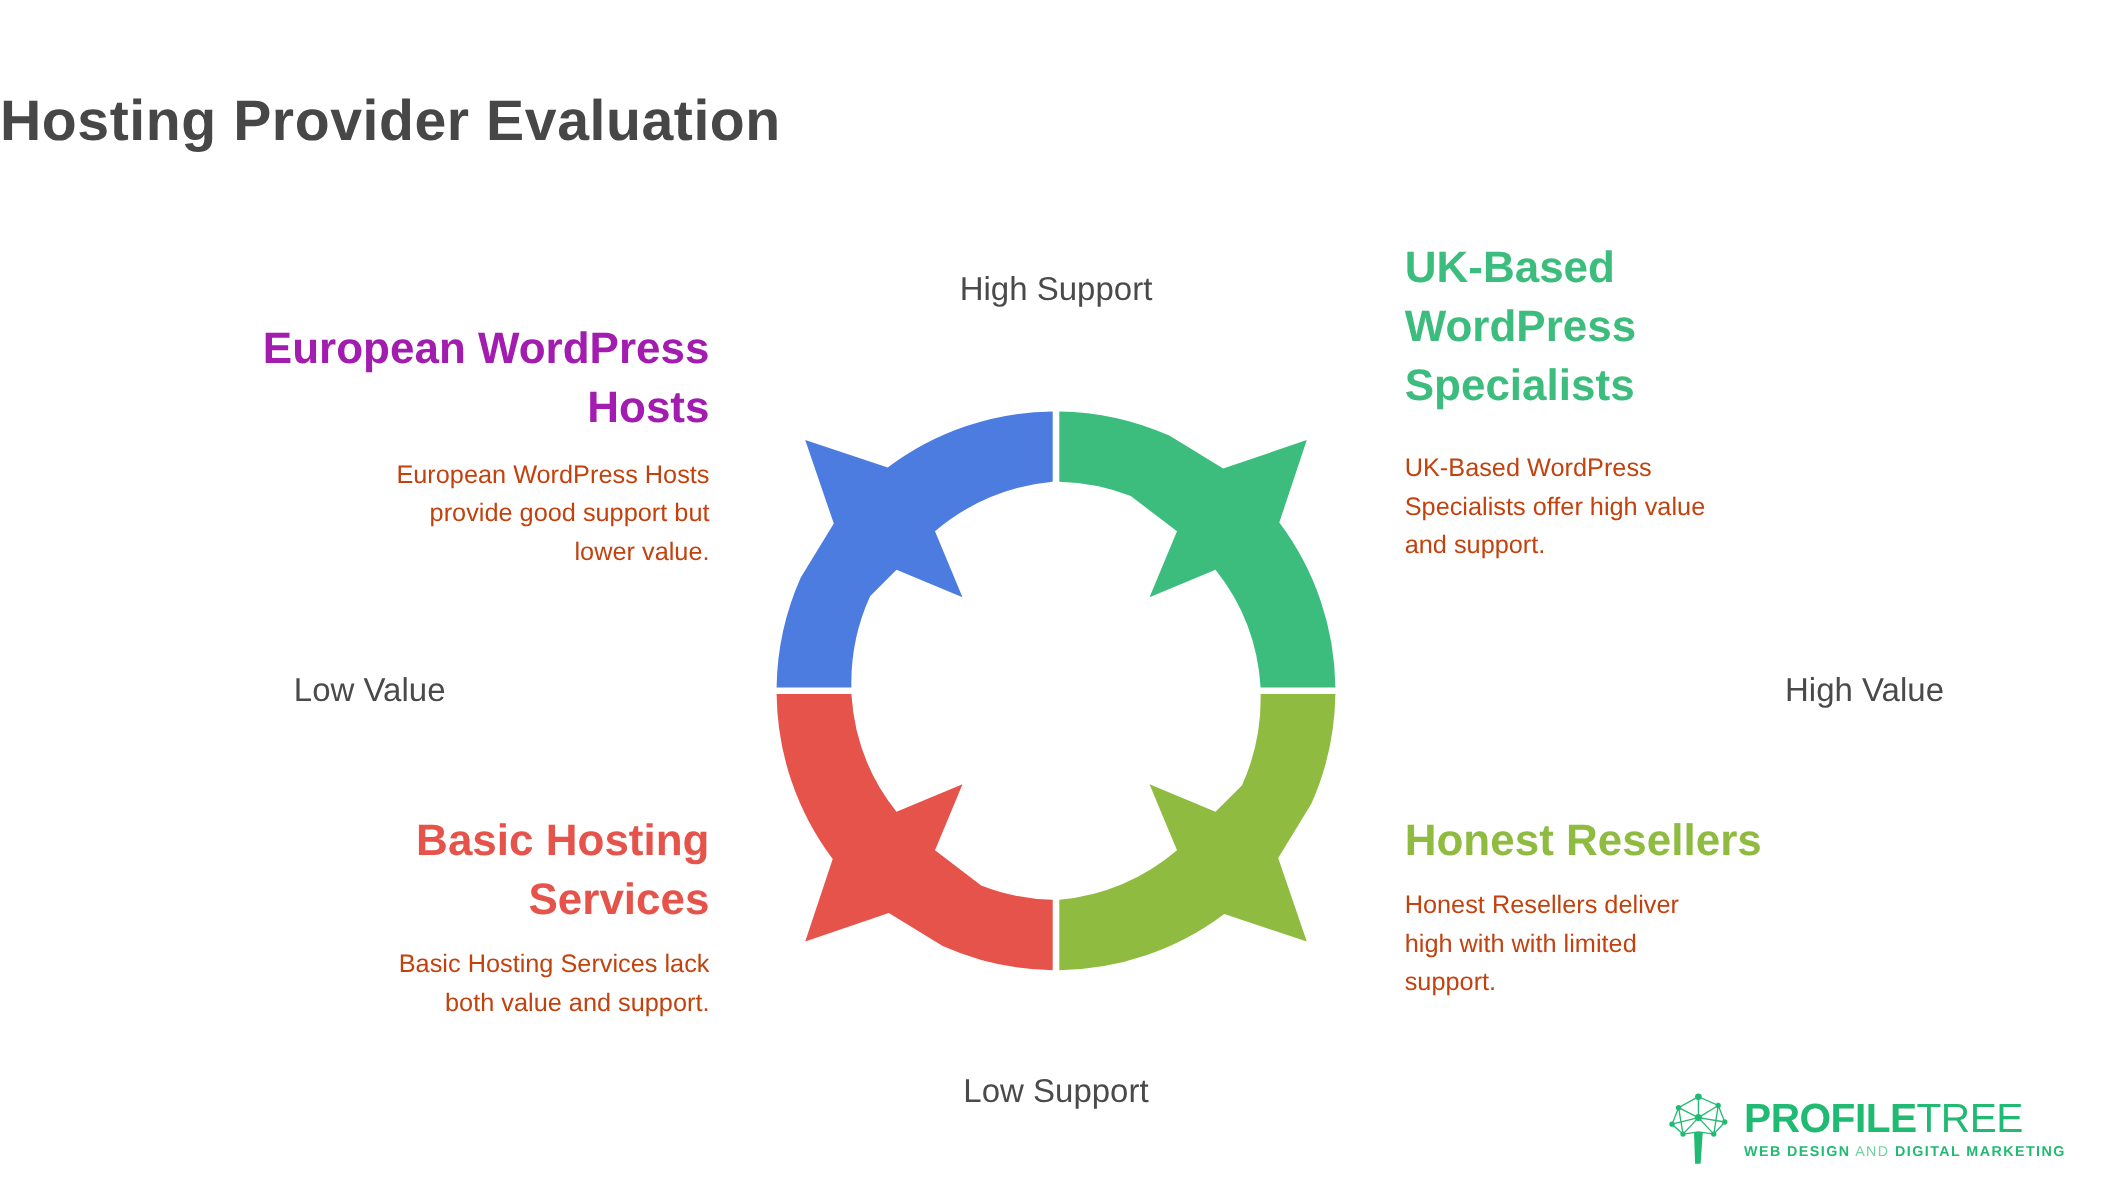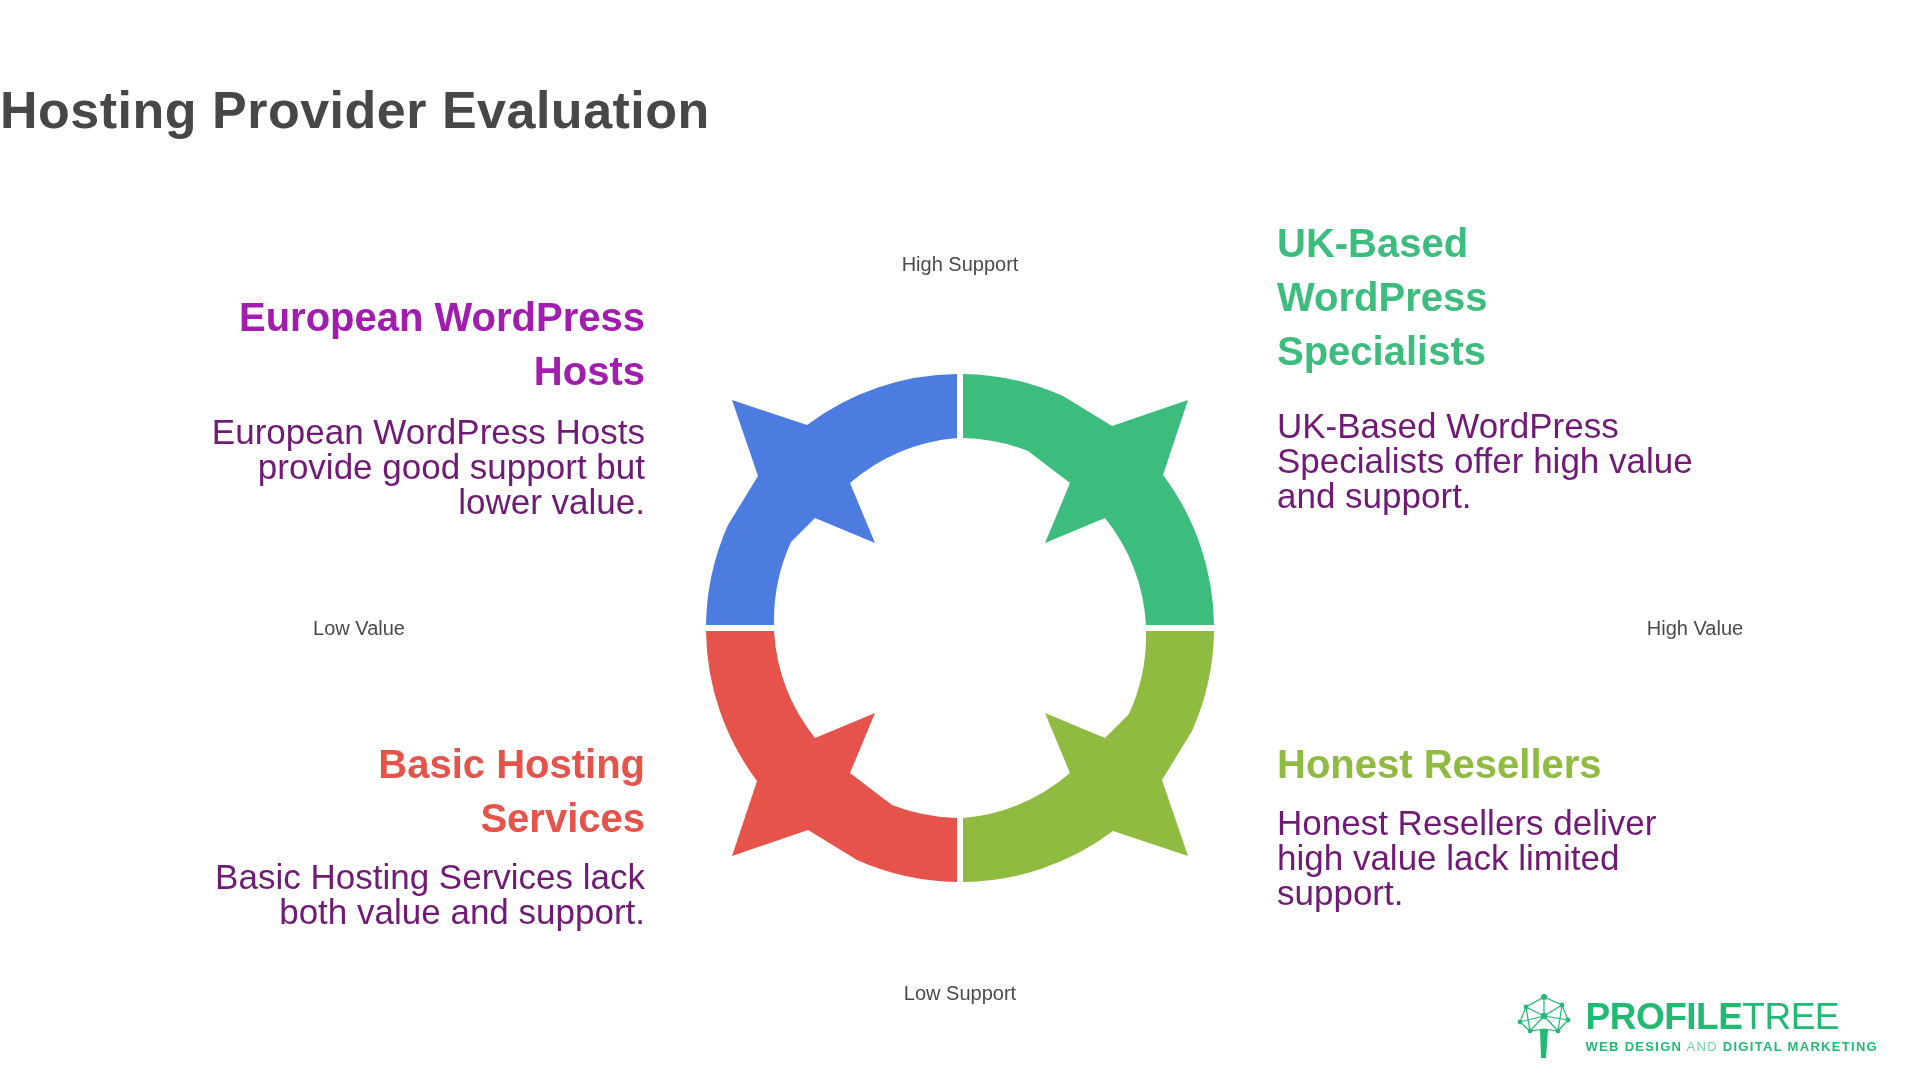--- a/index.html
+++ b/index.html
@@ -7,35 +7,35 @@
     position:relative;width:1920px;height:1080px;background:#ffffff;overflow:hidden;
     font-family:"Liberation Sans", sans-serif;
   }
   .page-title{
     position:absolute;left:0;right:0;top:80px;text-align:left;
     font-size:52px;font-weight:bold;color:#474747;letter-spacing:0.5px;
   }
   
   .blk{position:absolute;}
   .blk .heading{font-size:40px;font-weight:bold;line-height:54px;}
-  .blk .body{font-size:35px;line-height:35px;color:#701a75;font-weight:400;}
+  .blk .body{font-size:23px;line-height:35px;color:#c2410c;font-weight:400;}
   .blk-tl{right:1275px;top:290px;width:540px;text-align:right;}
   .blk-tl .body{margin-top:16px;}
   .blk-tr{left:1277px;top:216px;width:460px;text-align:left;}
   .blk-tr .body{margin-top:30px;}
   .blk-bl{right:1275px;top:737px;width:540px;text-align:right;}
   .blk-bl .body{margin-top:14px;}
   .blk-br{left:1277px;top:737px;width:460px;text-align:left;}
   .blk-br .body{margin-top:14px;}
   .c-blue{color:#a21caf;}
   .c-green{color:#3DBD7D;}
   .c-red{color:#E5534B;}
   .c-olive{color:#8FBC40;}
   
-  .axis-label{position:absolute;font-size:20px;line-height:34px;color:#4A4A4A;}
+  .axis-label{position:absolute;font-size:30px;line-height:34px;color:#4A4A4A;}
   .ax-top{left:760px;top:247px;width:400px;text-align:center;}
   .ax-bottom{left:760px;top:976px;width:400px;text-align:center;}
   .ax-left{right:1515px;top:611px;width:360px;text-align:right;}
   .ax-right{left:1515px;top:611px;width:360px;text-align:center;}
   
   .cycle-svg{position:absolute;left:0;top:0;}
   
   .logo{position:absolute;right:42px;bottom:20px;display:flex;align-items:center;}
   .logo-text{margin-left:10px;}
   .brand-line{font-size:37px;line-height:40px;color:#21BA72;letter-spacing:-0.5px;white-space:nowrap;}
@@ -103,21 +103,21 @@
       <div>and support.</div>
     </div>
   </div>
 
   <div class="blk blk-br">
     <div class="heading c-olive">
       <div>Honest Resellers</div>
     </div>
     <div class="body">
       <div>Honest Resellers deliver</div>
-      <div>high value lack limited</div>
+      <div>high with with limited</div>
       <div>support.</div>
     </div>
   </div>
 
   <div class="logo">
     <svg width="62" height="70" viewBox="0 0 62 70">
       <g stroke="#21BA72" stroke-width="1.2" fill="none">
         <polygon points="31,7 13,17 7,32 17,41 31,39 45,41 55,30 49,15"></polygon>
         <line x1="31" y1="7" x2="31" y2="26"></line>
         <line x1="13" y1="17" x2="31" y2="26"></line>

